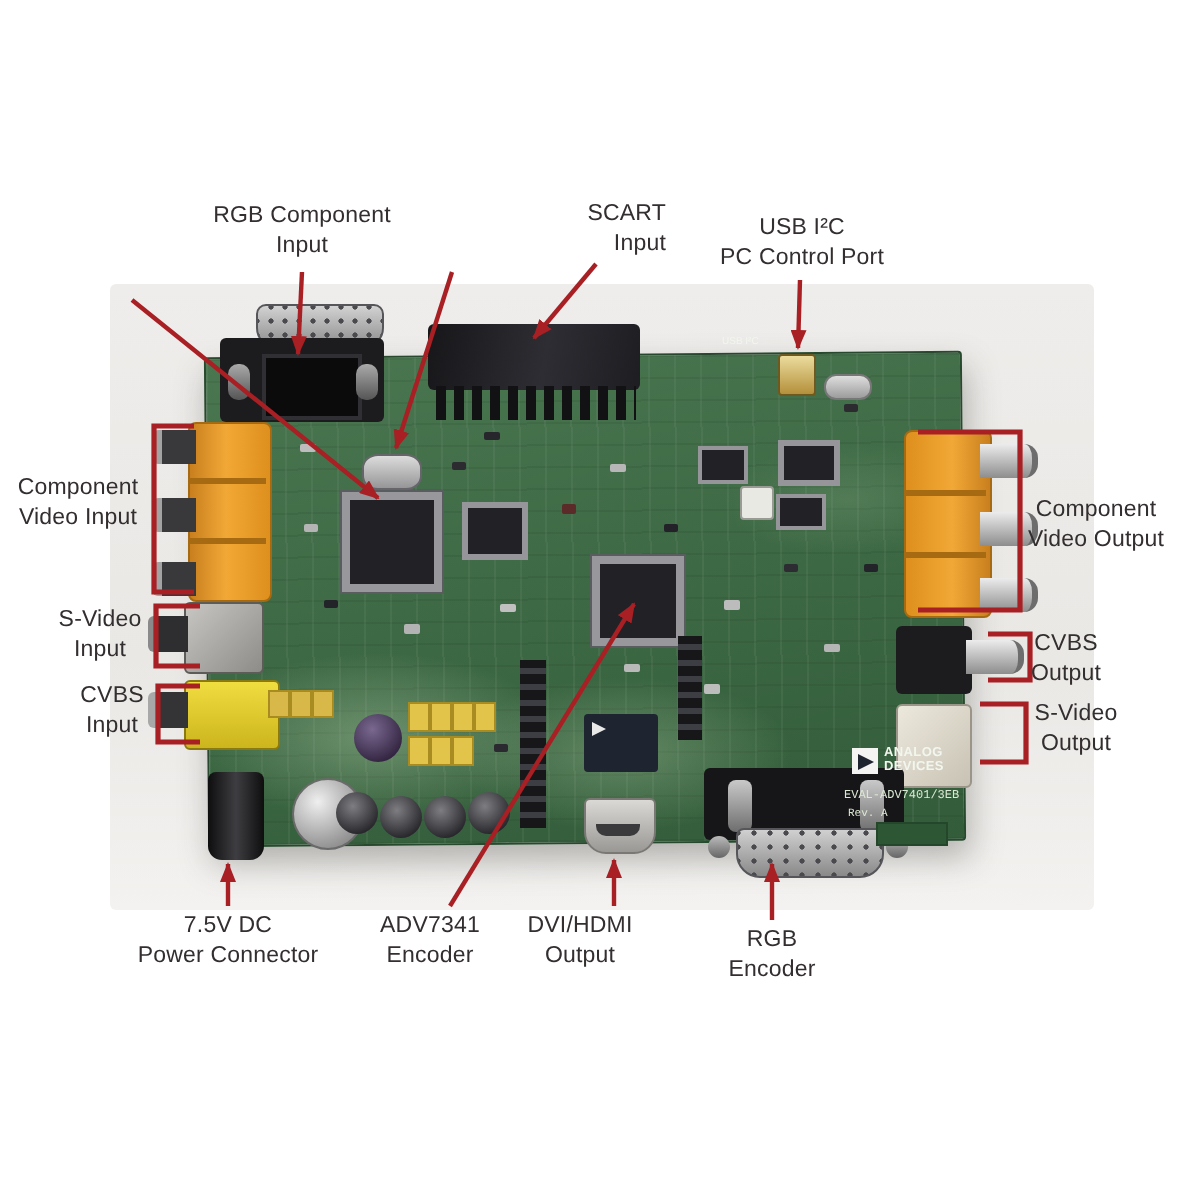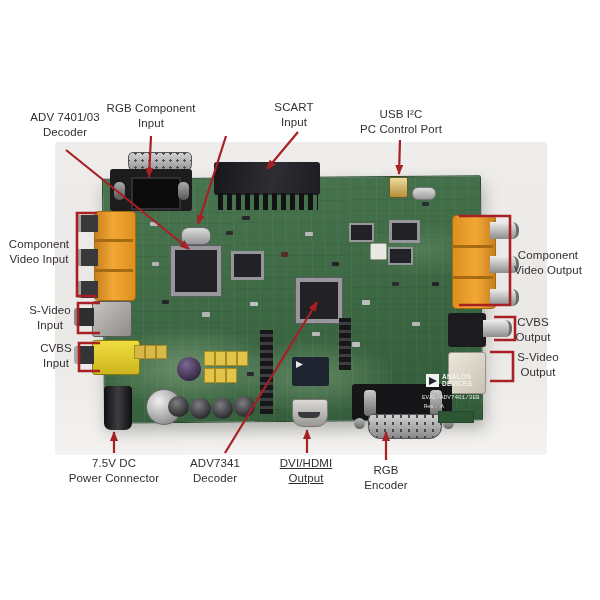--- a/index.html
+++ b/index.html
@@ -197,39 +197,37 @@
       <path d="M386,460 L386,432" marker-end="url(#arrow)"></path>
       <path d="M97,213 L77,213 L77,296 L97,296" stroke-width="2.6"></path>
       <path d="M100,303 L78,303 L78,333 L100,333" stroke-width="2.6"></path>
       <path d="M100,343 L79,343 L79,371 L100,371" stroke-width="2.6"></path>
       <path d="M459,216 L510,216 L510,305 L459,305" stroke-width="2.6"></path>
       <path d="M494,317 L515,317 L515,340 L494,340" stroke-width="2.6"></path>
       <path d="M490,352 L513,352 L513,381 L490,381" stroke-width="2.6"></path>
     </g>
   </svg>
 
-  <div class="label" style="left:10px;top:110px;width:110px;">ADV 7401/03
-Decoder</div>
   <div class="label" style="left:98px;top:101px;width:106px;">RGB Component
 Input</div>
-  <div class="label" style="left:255px;top:100px;width:78px;">SCART
+  <div class="label" style="left:255px;top:100px;width:78px;text-align:right;">SCART
 Input</div>
   <div class="label" style="left:345px;top:107px;width:112px;">USB I²C
 PC Control Port</div>
   <div class="label" style="left:6px;top:237px;width:66px;">Component
 Video Input</div>
   <div class="label" style="left:18px;top:303px;width:64px;">S-Video
 Input</div>
   <div class="label" style="left:25px;top:341px;width:62px;">CVBS
 Input</div>
   <div class="label" style="left:64px;top:456px;width:100px;text-align:center;">7.5V DC
 Power Connector</div>
   <div class="label" style="left:165px;top:456px;width:100px;">ADV7341
-Decoder</div>
-  <div class="label" style="left:258px;top:456px;width:96px;text-decoration:underline;">DVI/HDMI
+Encoder</div>
+  <div class="label" style="left:242px;top:456px;width:96px;">DVI/HDMI
 Output</div>
   <div class="label" style="left:346px;top:463px;width:80px;">RGB
 Encoder</div>
   <div class="label" style="left:510px;top:248px;width:76px;">Component
 Video Output</div>
   <div class="label" style="left:505px;top:315px;width:56px;">CVBS
 Output</div>
   <div class="label" style="left:506px;top:350px;width:64px;">S-Video
 Output</div>
 

